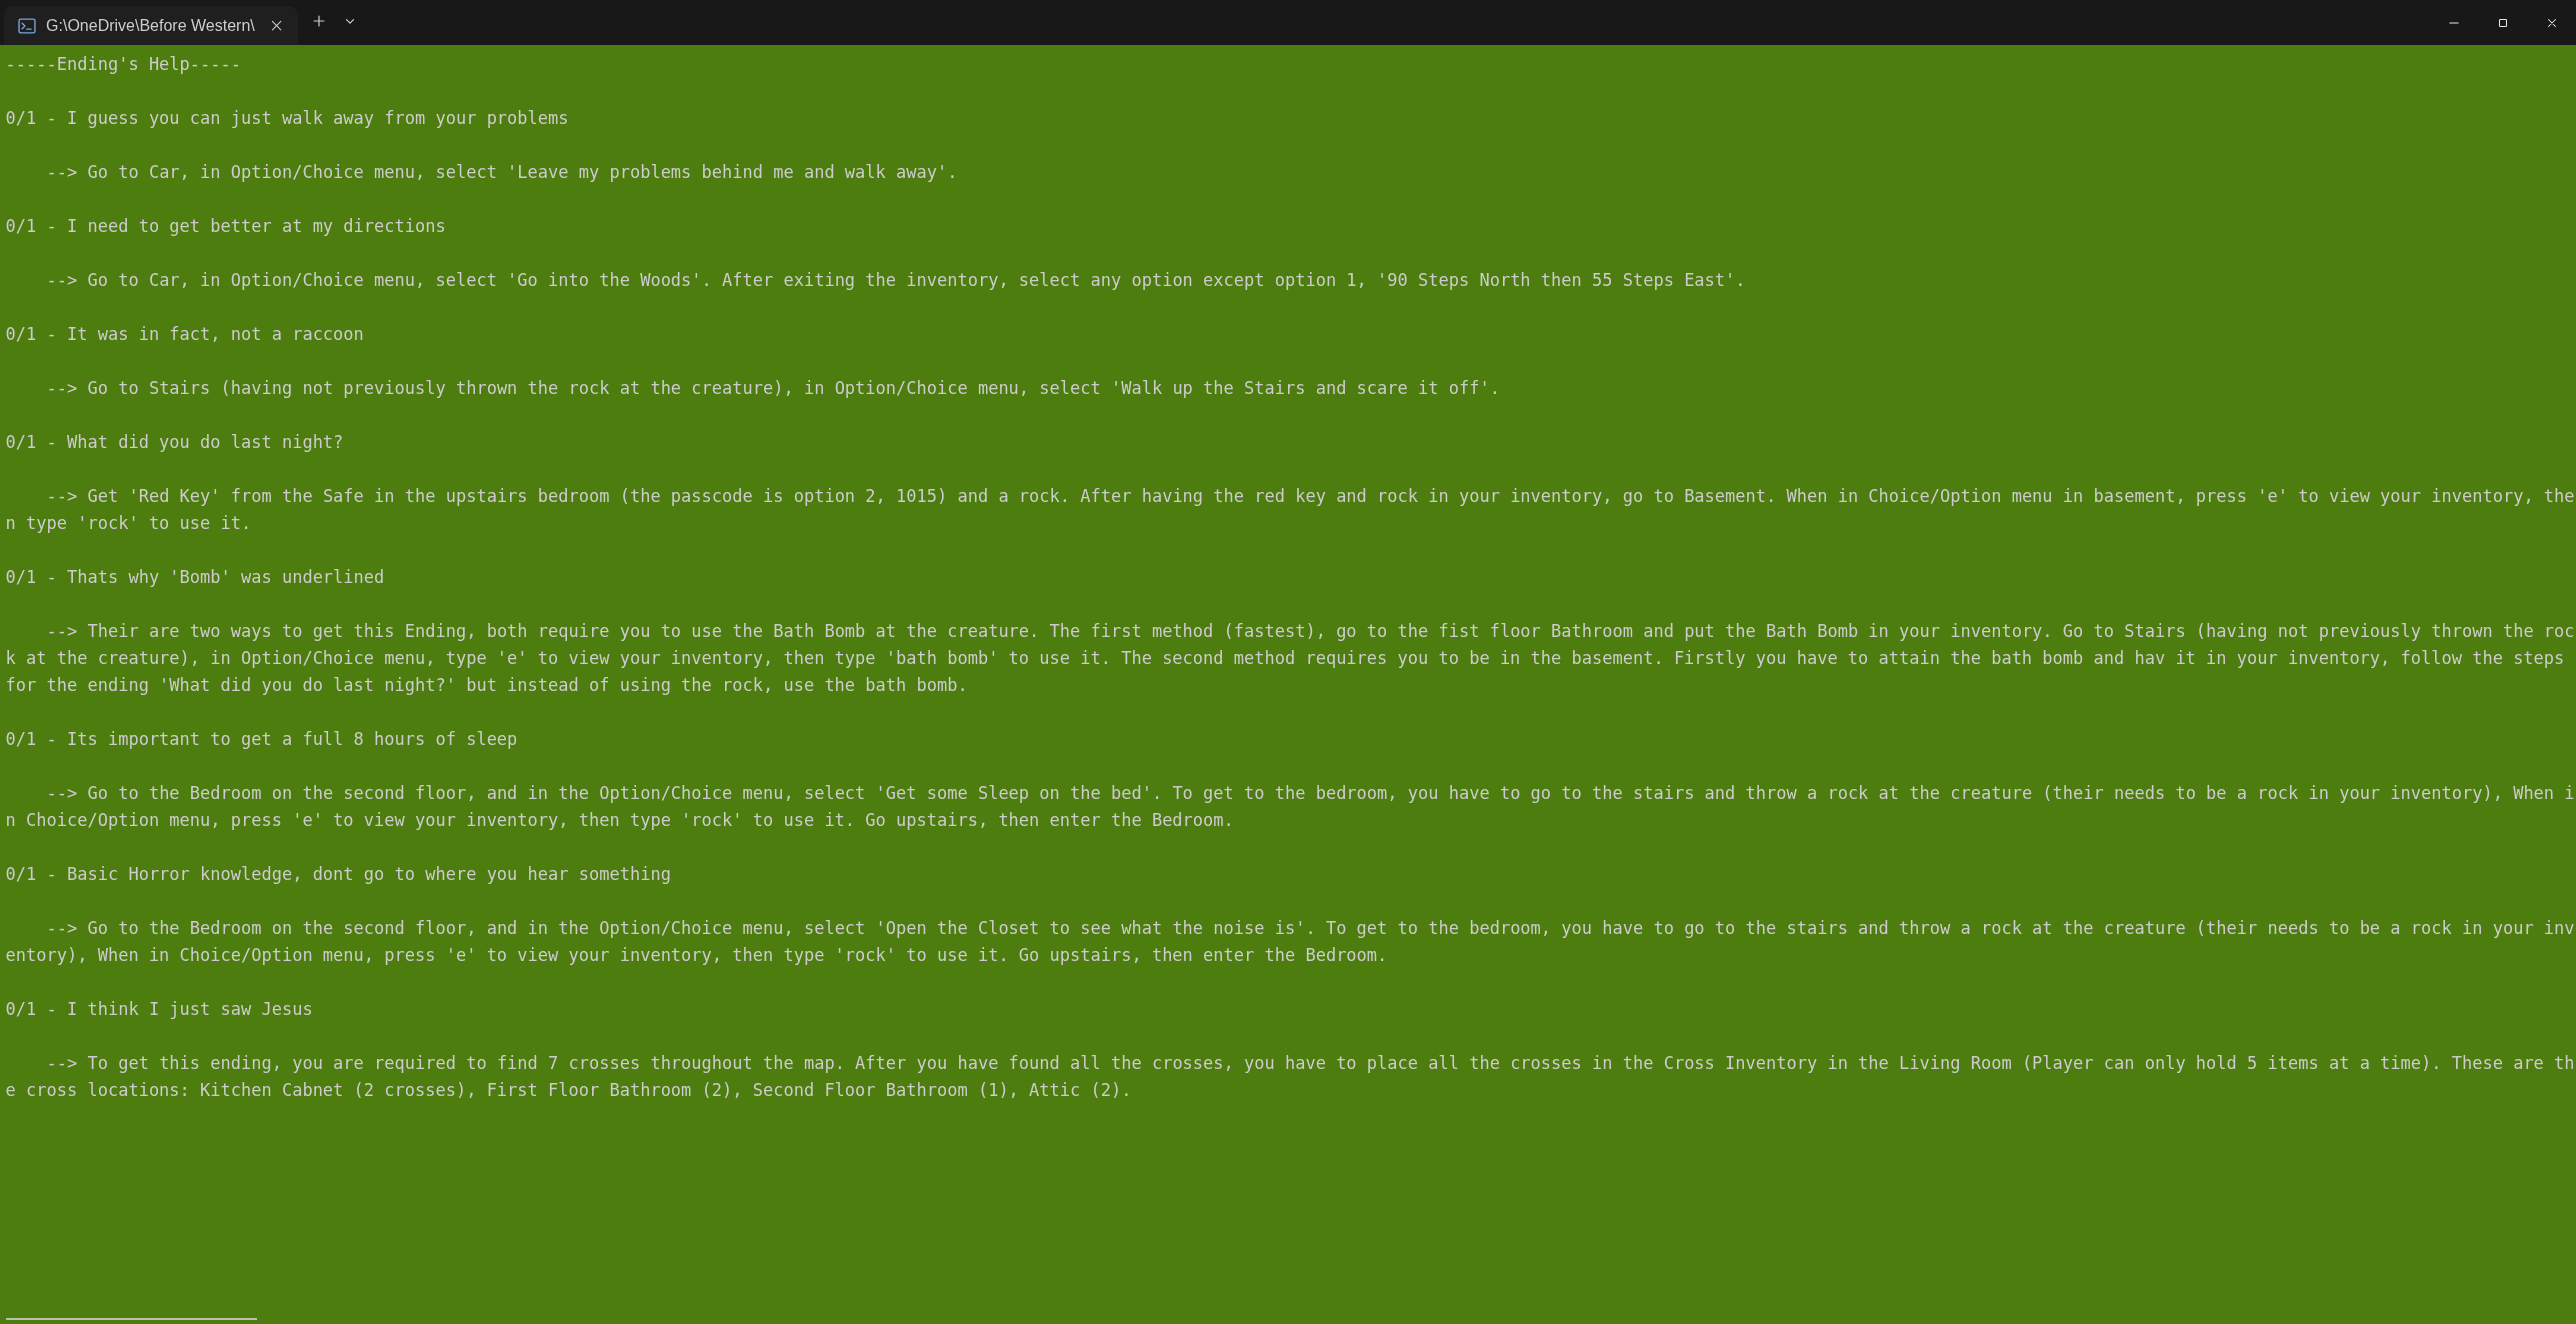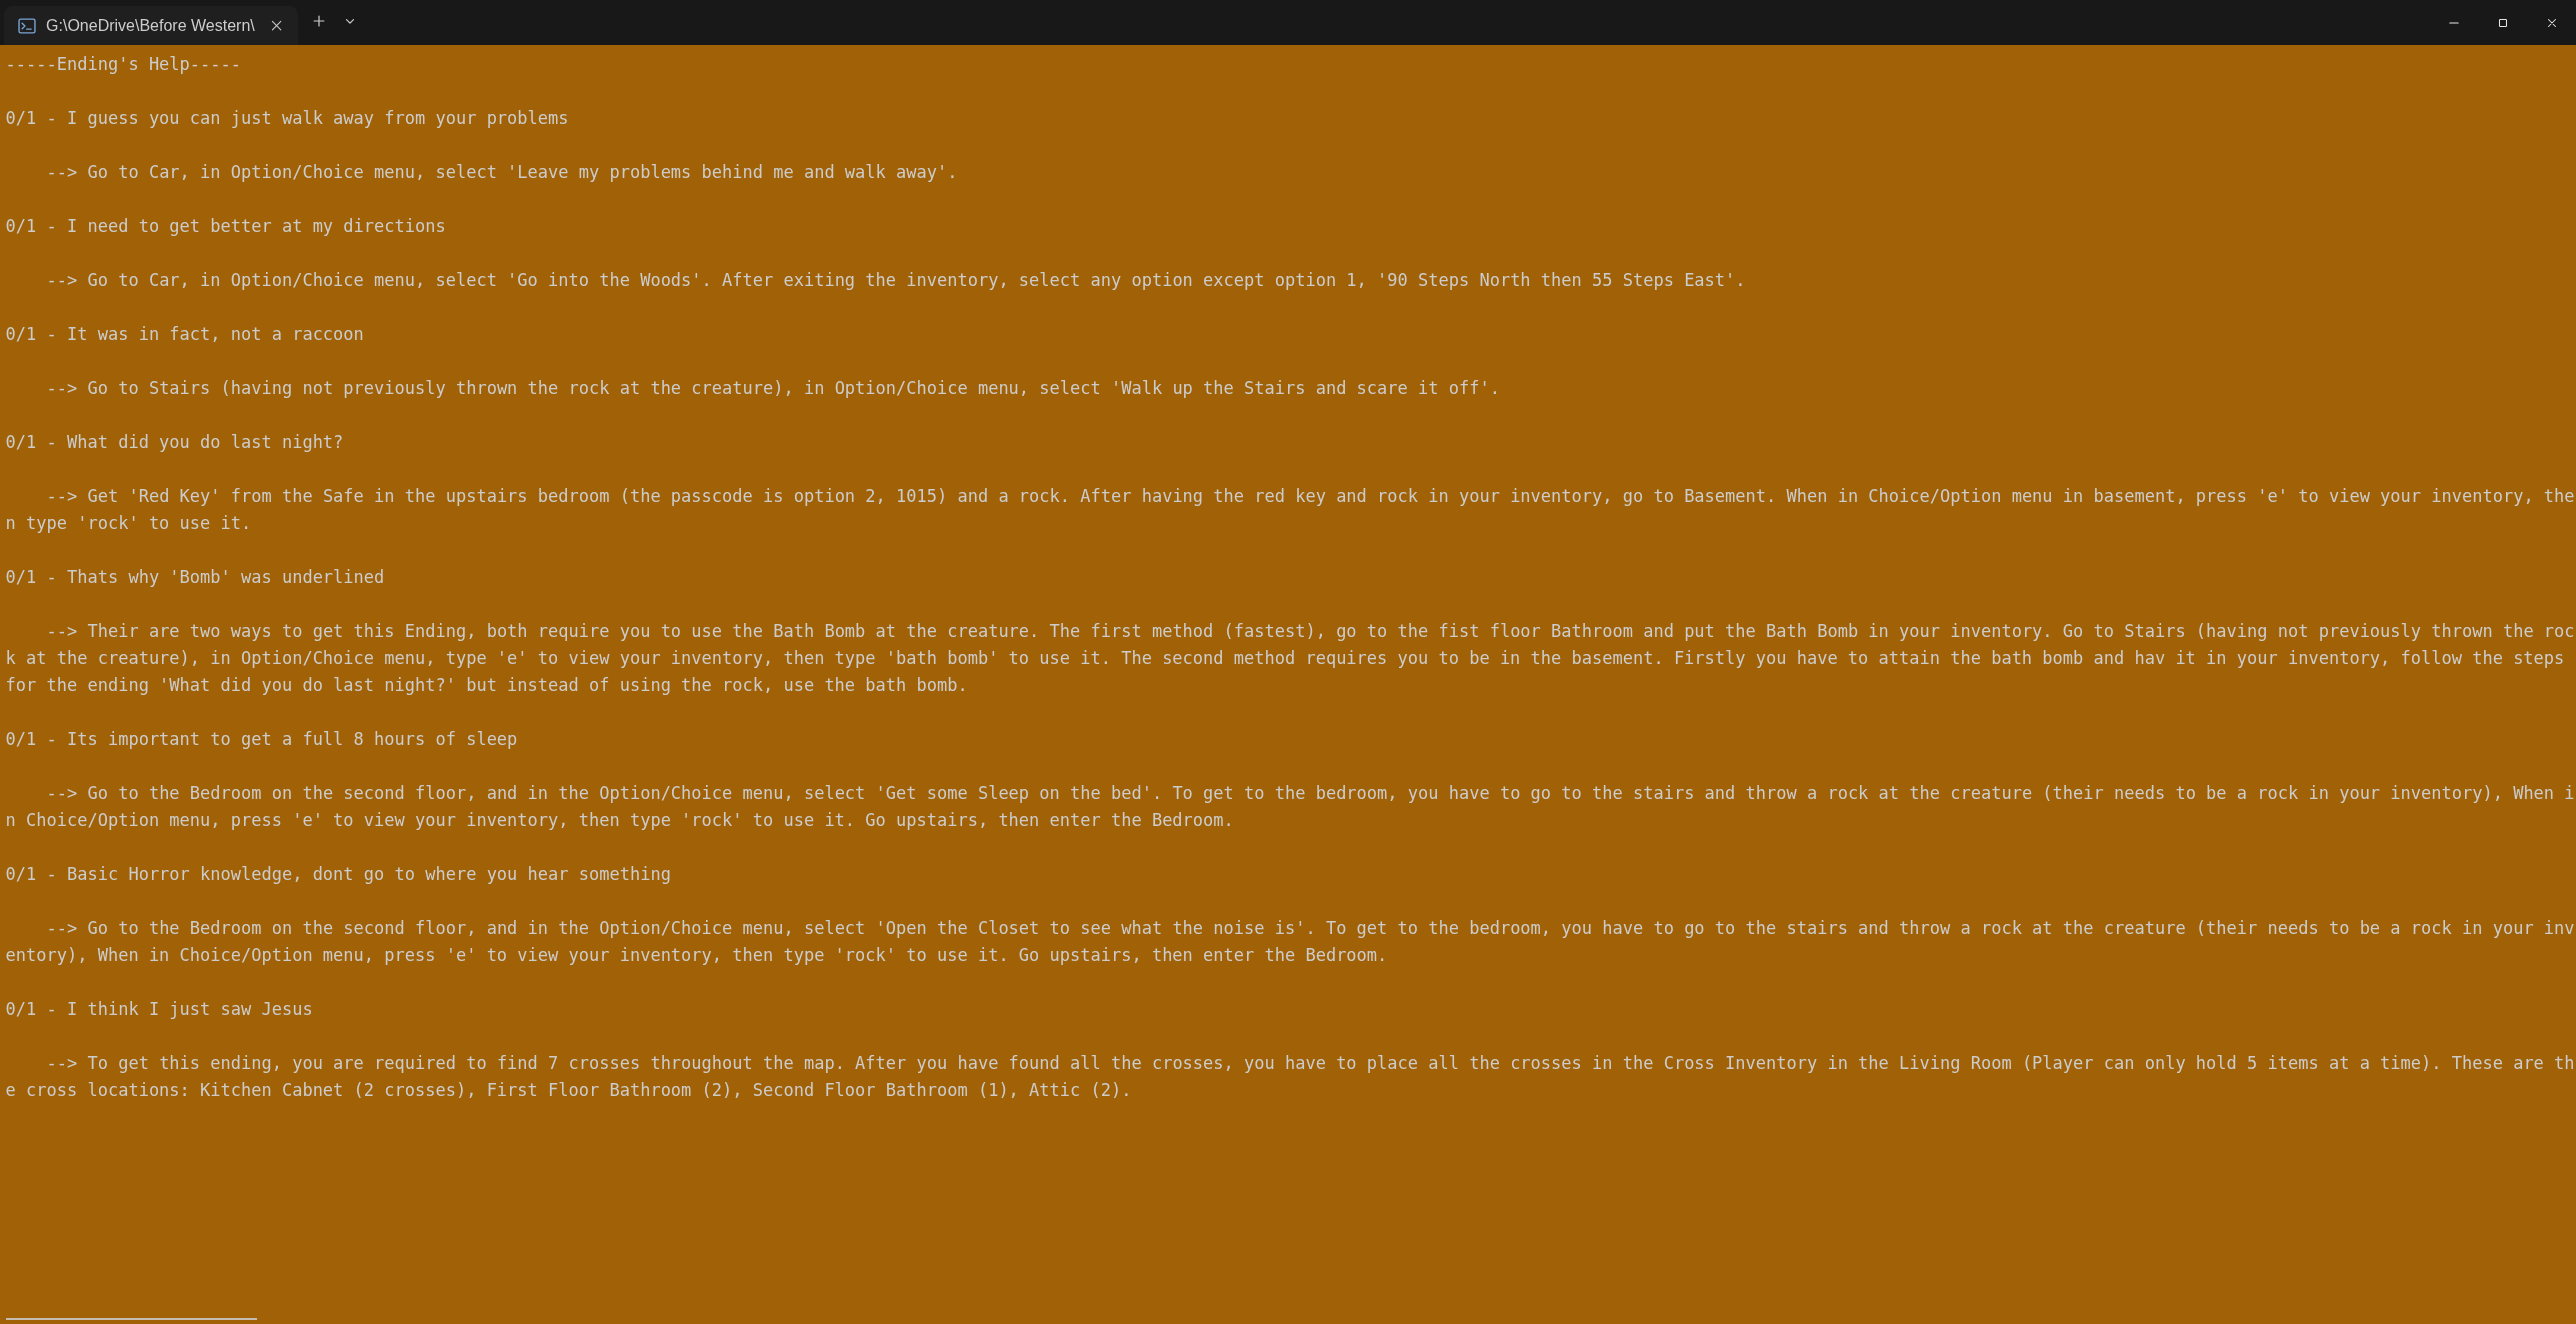--- a/index.html
+++ b/index.html
@@ -104,21 +104,21 @@
     color: #e6e6e6;
   }
 
   
   .terminal {
     position: absolute;
     top: 45px;
     left: 0;
     right: 0;
     bottom: 0;
-    background: #a16207;
+    background: #4d7c0f;
     padding: 5.6px 0 0 5.6px;
     overflow: hidden;
   }
   .term-text {
     color: #cccccc;
     font-family: "DejaVu Sans Mono", "Liberation Mono", monospace;
     font-size: 17px;
     line-height: 27px;
     white-space: pre-wrap;
     word-break: break-all;

